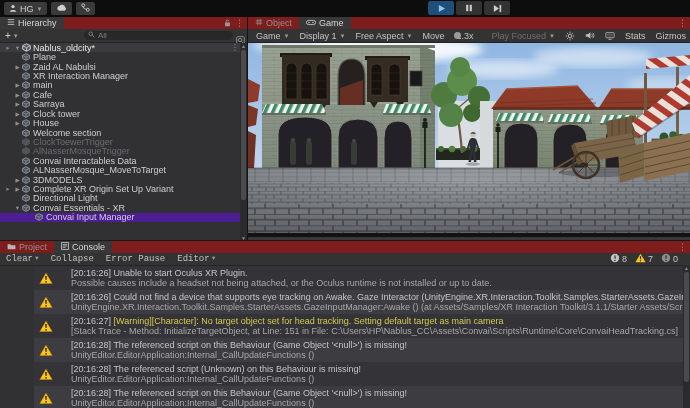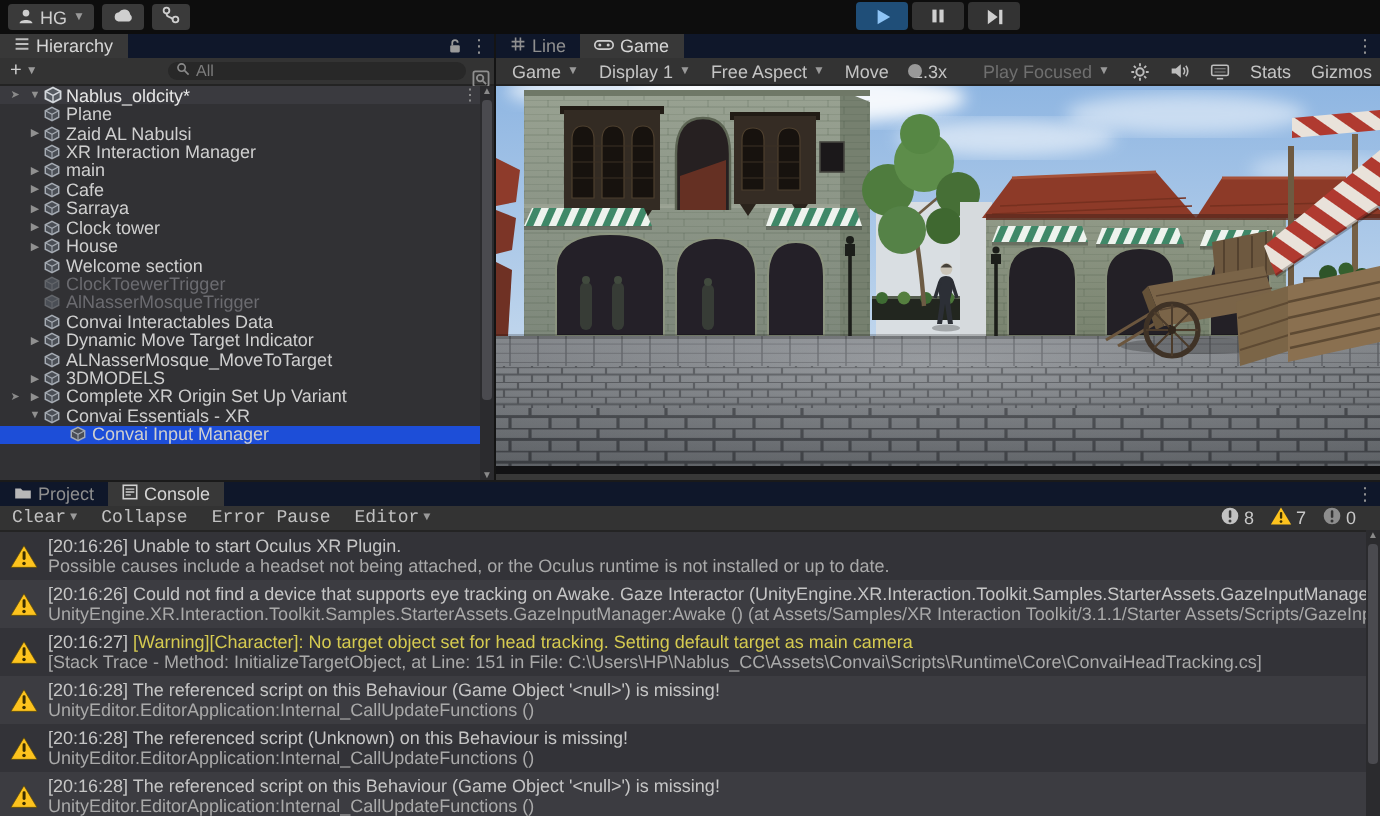--- a/index.html
+++ b/index.html
@@ -6,33 +6,33 @@
   #app{position:relative;width:690px;height:408px;background:#383838;overflow:hidden;
        font-family:"Liberation Sans",sans-serif;color:#c8c8c8;-webkit-user-select:none;user-select:none;}
   
   .topbar{position:absolute;left:0;top:0;width:690px;height:17px;background:#0d0d0d;display:flex;align-items:center;}
   .tb-btn{height:13px;background:#3a3a3a;border-radius:2px;margin-left:4px;display:flex;align-items:center;padding:0 5px;font-size:9px;color:#cfcfcf;gap:3px;}
   .caret{font-size:6px;color:#9a9a9a;line-height:1;}
   .playgroup{position:absolute;left:428px;top:1px;display:flex;gap:2px;}
   .pbtn{width:26px;height:14px;background:#333333;border-radius:2px;display:flex;align-items:center;justify-content:center;}
   .pbtn.active{background:#1f4e78;}
   
-  .tabbar{height:12px;background:#0f172a;display:flex;align-items:stretch;font-size:9px;color:#8f8f8f;position:relative;}
+  .tabbar{height:12px;background:#7f1d1d;display:flex;align-items:stretch;font-size:9px;color:#8f8f8f;position:relative;}
   .tab{display:flex;align-items:center;gap:3px;padding:0 7px;}
   .tab.active{background:#383838;color:#d6d6d6;}
   .kebab{position:absolute;right:3px;top:0;height:12px;display:flex;align-items:center;color:#9a9a9a;font-size:9px;}
   
   .hierarchy{position:absolute;left:0;top:17px;width:248px;height:223px;border-right:1px solid #141414;box-sizing:border-box;}
   .htools{height:13px;background:#333333;border-bottom:1px solid #232323;display:flex;align-items:center;position:relative;}
   .plusbtn{display:flex;align-items:center;gap:2px;padding:0 5px;color:#cfcfcf;font-size:10px;line-height:1;}
   .hsearch{position:absolute;left:84px;right:14px;height:9px;background:#282828;border-radius:5px;display:flex;align-items:center;gap:3px;padding:0 4px;color:#7d7d7d;font-size:8px;}
   .hfilter{position:absolute;right:2px;top:2px;}
   .tree{position:relative;height:198px;background:#313134;overflow:hidden;}
   .hrow{height:9.43px;display:flex;align-items:center;font-size:9px;color:#cfcfcf;padding-left:2px;white-space:nowrap;}
-  .hrow.sel{background:#1d4ed8;}
+  .hrow.sel{background:#4c1d95;}
   .hrow.dim .lbl{color:#6b6b70;text-align:right;}
   .gut{width:11px;font-size:5.5px;color:#8a8a8a;text-align:center;flex:none;}
   .arr{width:9px;font-size:5.5px;color:#909090;text-align:center;flex:none;}
   .cube{width:10px;display:flex;align-items:center;flex:none;}
   .lbl{margin-left:1px;}
   .scenehdr{background:#3a3a3f;}
   .scenehdr .lbl{font-weight:normal;color:#e6e6e6;}
   .rowkebab{margin-left:auto;margin-right:8px;color:#9a9a9a;font-size:8px;}
   .vscroll{position:absolute;right:0;top:0;width:7px;height:100%;background:#2b2b2e;display:flex;flex-direction:column;align-items:center;font-size:5px;color:#8a8a8a;}
   .vthumb{width:5px;background:#4a4a4f;border-radius:2px;margin:1px 0;}
@@ -44,21 +44,21 @@
   .slider{width:26px;height:2px;background:#5a5a5a;border-radius:1px;position:relative;}
   .knob{position:absolute;left:4px;top:-2.5px;width:7px;height:7px;border-radius:50%;background:#999999;}
   .viewport{width:442px;height:194px;position:relative;background:#9ec2e6;}
   
   .console{position:absolute;left:0;top:240px;width:690px;height:168px;background:#313134;border-top:1px solid #1a1a1a;box-sizing:border-box;}
   .ctools{height:12px;background:#333333;border-bottom:1px solid #242424;display:flex;align-items:center;font-size:9px;color:#c2c2c2;position:relative;}
   .cbtn{display:flex;align-items:center;gap:2px;padding:0 6px;height:100%;font-family:Liberation Mono, monospace;}
   .counts{position:absolute;right:12px;top:0;height:100%;display:flex;align-items:center;gap:8px;}
   .count{display:flex;align-items:center;gap:2px;font-size:9px;color:#c8c8c8;}
   .clist{height:144px;overflow:hidden;position:relative;}
-  .crow{height:24px;display:flex;align-items:center;gap:5px;padding-left:5px;box-sizing:border-box;}
+  .crow{height:24px;display:flex;align-items:center;gap:18px;padding-left:5px;box-sizing:border-box;margin-left:34px;}
   .crow:nth-child(odd){background:#333338;}
   .crow:nth-child(even){background:#3c3c41;}
   .clines{flex:1;overflow:hidden;}
   .l1,.l2{white-space:nowrap;overflow:hidden;height:10.5px;line-height:10.5px;font-size:9px;color:#c6c6c6;}
   .l2{color:#a9a9a9;}
   .warn-text{color:#d5ca50;}
   .cscroll{position:absolute;right:0;top:0;width:7px;height:100%;background:#2b2b2e;display:flex;flex-direction:column;align-items:center;font-size:5px;color:#8a8a8a;}
 </style>
 </head>
 <body>
@@ -295,64 +295,64 @@
               <svg width="8" height="8" viewBox="0 0 10 10">
                 <path d="M5 0.8 L9.2 3 V7 L5 9.2 L0.8 7 V3 Z" fill="#4a4e55" stroke="#a5abb3" stroke-width="0.9"></path>
                 <path d="M0.8 3 L5 5.2 L9.2 3 M5 5.2 V9.2" fill="none" stroke="#a5abb3" stroke-width="0.7"></path>
               </svg>
             </span>
             <span class="lbl">Convai Interactables Data</span>
           </div>
           <div class="hrow">
             <span class="gut"></span>
             <span style="width: 0px; flex: 0 0 auto;"></span>
+            <span class="arr"></span>
+            <span class="cube">
+              <svg width="8" height="8" viewBox="0 0 10 10">
+                <path d="M5 0.8 L9.2 3 V7 L5 9.2 L0.8 7 V3 Z" fill="#4a4e55" stroke="#a5abb3" stroke-width="0.9"></path>
+                <path d="M0.8 3 L5 5.2 L9.2 3 M5 5.2 V9.2" fill="none" stroke="#a5abb3" stroke-width="0.7"></path>
+              </svg>
+            </span>
+            <span class="lbl">ALNasserMosque_MoveToTarget</span>
+          </div>
+          <div class="hrow">
+            <span class="gut"></span>
+            <span style="width: 0px; flex: 0 0 auto;"></span>
             <span class="arr">▶</span>
             <span class="cube">
               <svg width="8" height="8" viewBox="0 0 10 10">
                 <path d="M5 0.8 L9.2 3 V7 L5 9.2 L0.8 7 V3 Z" fill="#4a4e55" stroke="#a5abb3" stroke-width="0.9"></path>
                 <path d="M0.8 3 L5 5.2 L9.2 3 M5 5.2 V9.2" fill="none" stroke="#a5abb3" stroke-width="0.7"></path>
               </svg>
             </span>
-            <span class="lbl">Dynamic Move Target Indicator</span>
+            <span class="lbl">3DMODELS</span>
+          </div>
+          <div class="hrow">
+            <span class="gut">➤</span>
+            <span style="width: 0px; flex: 0 0 auto;"></span>
+            <span class="arr">▶</span>
+            <span class="cube">
+              <svg width="8" height="8" viewBox="0 0 10 10">
+                <path d="M5 0.8 L9.2 3 V7 L5 9.2 L0.8 7 V3 Z" fill="#4a4e55" stroke="#a5abb3" stroke-width="0.9"></path>
+                <path d="M0.8 3 L5 5.2 L9.2 3 M5 5.2 V9.2" fill="none" stroke="#a5abb3" stroke-width="0.7"></path>
+              </svg>
+            </span>
+            <span class="lbl">Complete XR Origin Set Up Variant</span>
           </div>
           <div class="hrow">
             <span class="gut"></span>
             <span style="width: 0px; flex: 0 0 auto;"></span>
             <span class="arr"></span>
             <span class="cube">
               <svg width="8" height="8" viewBox="0 0 10 10">
                 <path d="M5 0.8 L9.2 3 V7 L5 9.2 L0.8 7 V3 Z" fill="#4a4e55" stroke="#a5abb3" stroke-width="0.9"></path>
                 <path d="M0.8 3 L5 5.2 L9.2 3 M5 5.2 V9.2" fill="none" stroke="#a5abb3" stroke-width="0.7"></path>
               </svg>
             </span>
-            <span class="lbl">ALNasserMosque_MoveToTarget</span>
-          </div>
-          <div class="hrow">
-            <span class="gut"></span>
-            <span style="width: 0px; flex: 0 0 auto;"></span>
-            <span class="arr">▶</span>
-            <span class="cube">
-              <svg width="8" height="8" viewBox="0 0 10 10">
-                <path d="M5 0.8 L9.2 3 V7 L5 9.2 L0.8 7 V3 Z" fill="#4a4e55" stroke="#a5abb3" stroke-width="0.9"></path>
-                <path d="M0.8 3 L5 5.2 L9.2 3 M5 5.2 V9.2" fill="none" stroke="#a5abb3" stroke-width="0.7"></path>
-              </svg>
-            </span>
-            <span class="lbl">3DMODELS</span>
-          </div>
-          <div class="hrow">
-            <span class="gut">➤</span>
-            <span style="width: 0px; flex: 0 0 auto;"></span>
-            <span class="arr">▶</span>
-            <span class="cube">
-              <svg width="8" height="8" viewBox="0 0 10 10">
-                <path d="M5 0.8 L9.2 3 V7 L5 9.2 L0.8 7 V3 Z" fill="#4a4e55" stroke="#a5abb3" stroke-width="0.9"></path>
-                <path d="M0.8 3 L5 5.2 L9.2 3 M5 5.2 V9.2" fill="none" stroke="#a5abb3" stroke-width="0.7"></path>
-              </svg>
-            </span>
-            <span class="lbl">Complete XR Origin Set Up Variant</span>
+            <span class="lbl">Directional Light</span>
           </div>
           <div class="hrow">
             <span class="gut"></span>
             <span style="width: 0px; flex: 0 0 auto;"></span>
             <span class="arr">▼</span>
             <span class="cube">
               <svg width="8" height="8" viewBox="0 0 10 10">
                 <path d="M5 0.8 L9.2 3 V7 L5 9.2 L0.8 7 V3 Z" fill="#4a4e55" stroke="#a5abb3" stroke-width="0.9"></path>
                 <path d="M0.8 3 L5 5.2 L9.2 3 M5 5.2 V9.2" fill="none" stroke="#a5abb3" stroke-width="0.7"></path>
               </svg>
@@ -379,21 +379,21 @@
       </div>
     </div>
   </div>
 
   <div class="gamepanel">
     <div class="tabbar">
       <div class="tab">
         <span><svg width="8" height="8" viewBox="0 0 10 10">
               <path d="M3.5 1 V9 M6.5 1 V9 M1 3.5 H9 M1 6.5 H9" stroke="#8f8f8f"></path>
             </svg></span>
-        <span>Line</span>
+        <span>Object</span>
       </div>
       <div class="tab active">
         <span><svg width="10" height="7" viewBox="0 0 12 8">
               <rect x="0.5" y="1.5" width="11" height="5" rx="2.5" fill="none" stroke="#cfcfcf"></rect>
               <circle cx="3.5" cy="4" r="0.9" fill="#cfcfcf"></circle>
               <circle cx="8.5" cy="4" r="0.9" fill="#cfcfcf"></circle>
             </svg></span>
         <span>Game</span>
       </div>
       <div class="kebab">⋮</div>

